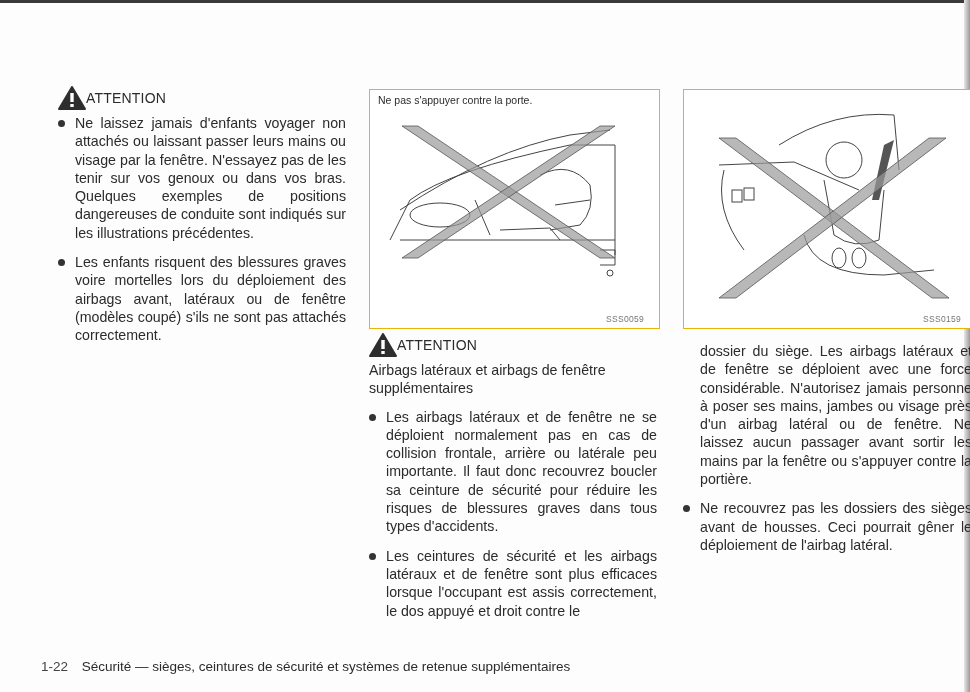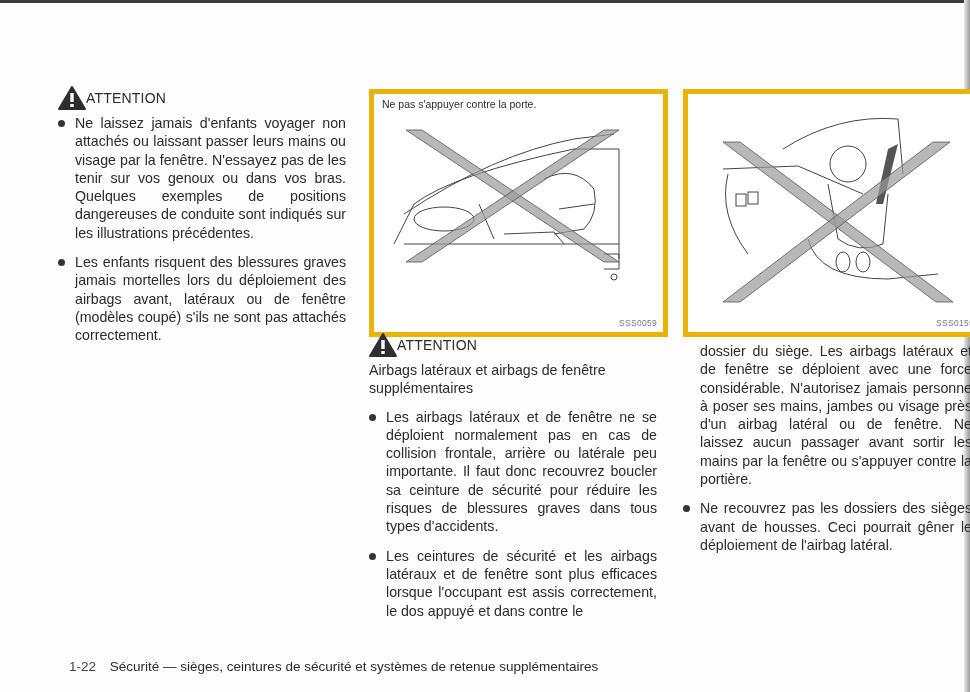--- a/index.html
+++ b/index.html
@@ -7,45 +7,45 @@
        font-family:"Liberation Sans",sans-serif;color:#2b2b2b;}
   .topbar{position:absolute;left:0;top:0;width:970px;height:3px;background:#3a3a3a;}
   .rightedge{position:absolute;right:0;top:0;width:6px;height:692px;background:linear-gradient(to right,#e8e8e8,#9a9a9a);}
   .col{position:absolute;font-size:14.2px;line-height:18.3px;}
   .warn-head{display:flex;align-items:center;margin-bottom:4px;}
   .warn-head .label{font-size:14px;letter-spacing:0.2px;}
   .tri{width:28px;height:24px;}
   ul.bl{list-style:none;margin:0;padding:0;}
   ul.bl li{position:relative;padding-left:17px;margin-bottom:11px;text-align:justify;}
   ul.bl li::before{content:"";position:absolute;left:0;top:6px;width:7px;height:7px;border-radius:50%;background:#333;}
-  .figure{position:absolute;border:5px solid #eab308;background:#fff;}
+  .figure{position:absolute;border:1px solid #eab308;background:#fff;}
   .fig-caption{position:absolute;left:8px;top:4px;font-size:10.5px;}
-  .fig-code{position:absolute;right:6px;bottom:4px;font-size:8.5px;color:#777;letter-spacing:0.3px;}
+  .fig-code{position:absolute;right:15px;bottom:4px;font-size:8.5px;color:#777;letter-spacing:0.3px;}
   .subtitle{margin:4px 0 10px 0;}
-  .footer{position:absolute;left:69px;top:659px;font-size:13.5px;}
+  .footer{position:absolute;left:41px;top:659px;font-size:13.5px;}
   .footer .pg{color:#444;margin-right:10px;}
 </style>
 </head>
 <body>
 
 <div class="topbar"></div>
 <div class="rightedge"></div>
 
 <div class="col" style="left:58px;top:86px;width:288px;">
   <div class="warn-head">
     <svg class="tri" viewBox="0 0 28 24">
       <path d="M14 1 L27 23 L1 23 Z" fill="#2e2e2e" stroke="#2e2e2e" stroke-linejoin="round" stroke-width="2"></path>
       <rect x="12.3" y="7" width="3.4" height="9" fill="#fff"></rect>
       <rect x="12.3" y="18" width="3.4" height="3" fill="#fff"></rect>
     </svg>
     <span class="label">ATTENTION</span>
   </div>
   <ul class="bl">
     <li>Ne laissez jamais d'enfants voyager non attachés ou laissant passer leurs mains ou visage par la fenêtre. N'essayez pas de les tenir sur vos genoux ou dans vos bras. Quelques exemples de positions dangereuses de conduite sont indiqués sur les illustrations précédentes.</li>
-    <li>Les enfants risquent des blessures graves jamais mortelles lors du déploiement des airbags avant, latéraux ou de fenêtre (modèles coupé) s'ils ne sont pas attachés correctement.</li>
+    <li>Les enfants risquent des blessures graves voire mortelles lors du déploiement des airbags avant, latéraux ou de fenêtre (modèles coupé) s'ils ne sont pas attachés correctement.</li>
   </ul>
 </div>
 
 <div class="figure" style="left:369px;top:89px;width:289px;height:238px;">
   <span class="fig-caption">Ne pas s'appuyer contre la porte.</span>
   <svg width="289" height="238" viewBox="0 0 289 238" style="position:absolute;left:0;top:0">
     <g fill="none" stroke="#444" stroke-width="1">
       <path d="M30 120 Q120 60 200 45 L240 40"></path>
       <path d="M20 150 L40 110 Q80 80 200 55 L245 55 L245 165"></path>
       <path d="M30 150 L245 150"></path>
@@ -93,21 +93,21 @@
     <svg class="tri" viewBox="0 0 28 24">
       <path d="M14 1 L27 23 L1 23 Z" fill="#2e2e2e" stroke="#2e2e2e" stroke-linejoin="round" stroke-width="2"></path>
       <rect x="12.3" y="7" width="3.4" height="9" fill="#fff"></rect>
       <rect x="12.3" y="18" width="3.4" height="3" fill="#fff"></rect>
     </svg>
     <span class="label">ATTENTION</span>
   </div>
   <div class="subtitle">Airbags latéraux et airbags de fenêtre supplémentaires</div>
   <ul class="bl">
     <li>Les airbags latéraux et de fenêtre ne se déploient normalement pas en cas de collision frontale, arrière ou latérale peu importante. Il faut donc recouvrez boucler sa ceinture de sécurité pour réduire les risques de blessures graves dans tous types d'accidents.</li>
-    <li>Les ceintures de sécurité et les airbags latéraux et de fenêtre sont plus efficaces lorsque l'occupant est assis correctement, le dos appuyé et dans contre le</li>
+    <li>Les ceintures de sécurité et les airbags latéraux et de fenêtre sont plus efficaces lorsque l'occupant est assis correctement, le dos appuyé et droit contre le</li>
   </ul>
 </div>
 
 <div class="col" style="left:700px;top:342px;width:272px;">
   <p style="margin:0 0 11px 0;text-align:justify;">dossier du siège. Les airbags latéraux et de fenêtre se déploient avec une force considérable. N'autorisez jamais personne à poser ses mains, jambes ou visage près d'un airbag latéral ou de fenêtre. Ne laissez aucun passager avant sortir les mains par la fenêtre ou s'appuyer contre la portière.</p>
   <ul class="bl" style="margin-left:-17px;">
     <li>Ne recouvrez pas les dossiers des sièges avant de housses. Ceci pourrait gêner le déploiement de l'airbag latéral.</li>
   </ul>
 </div>
 

